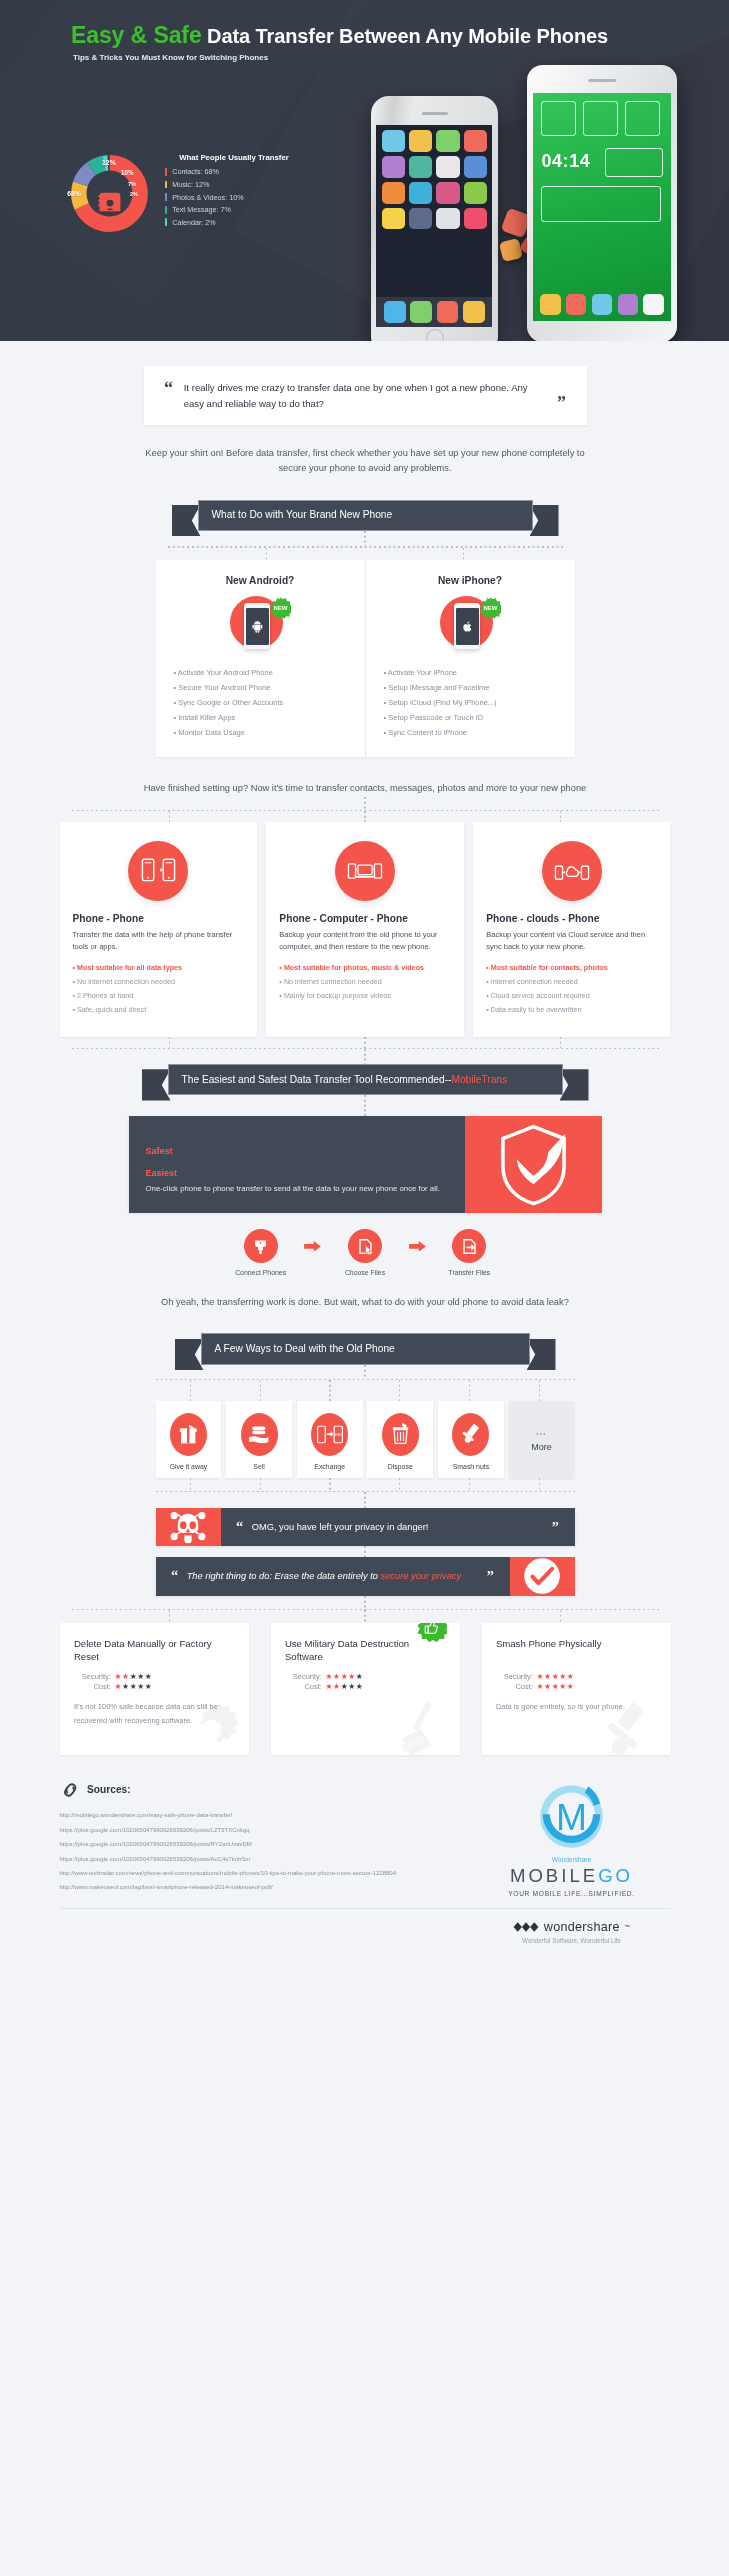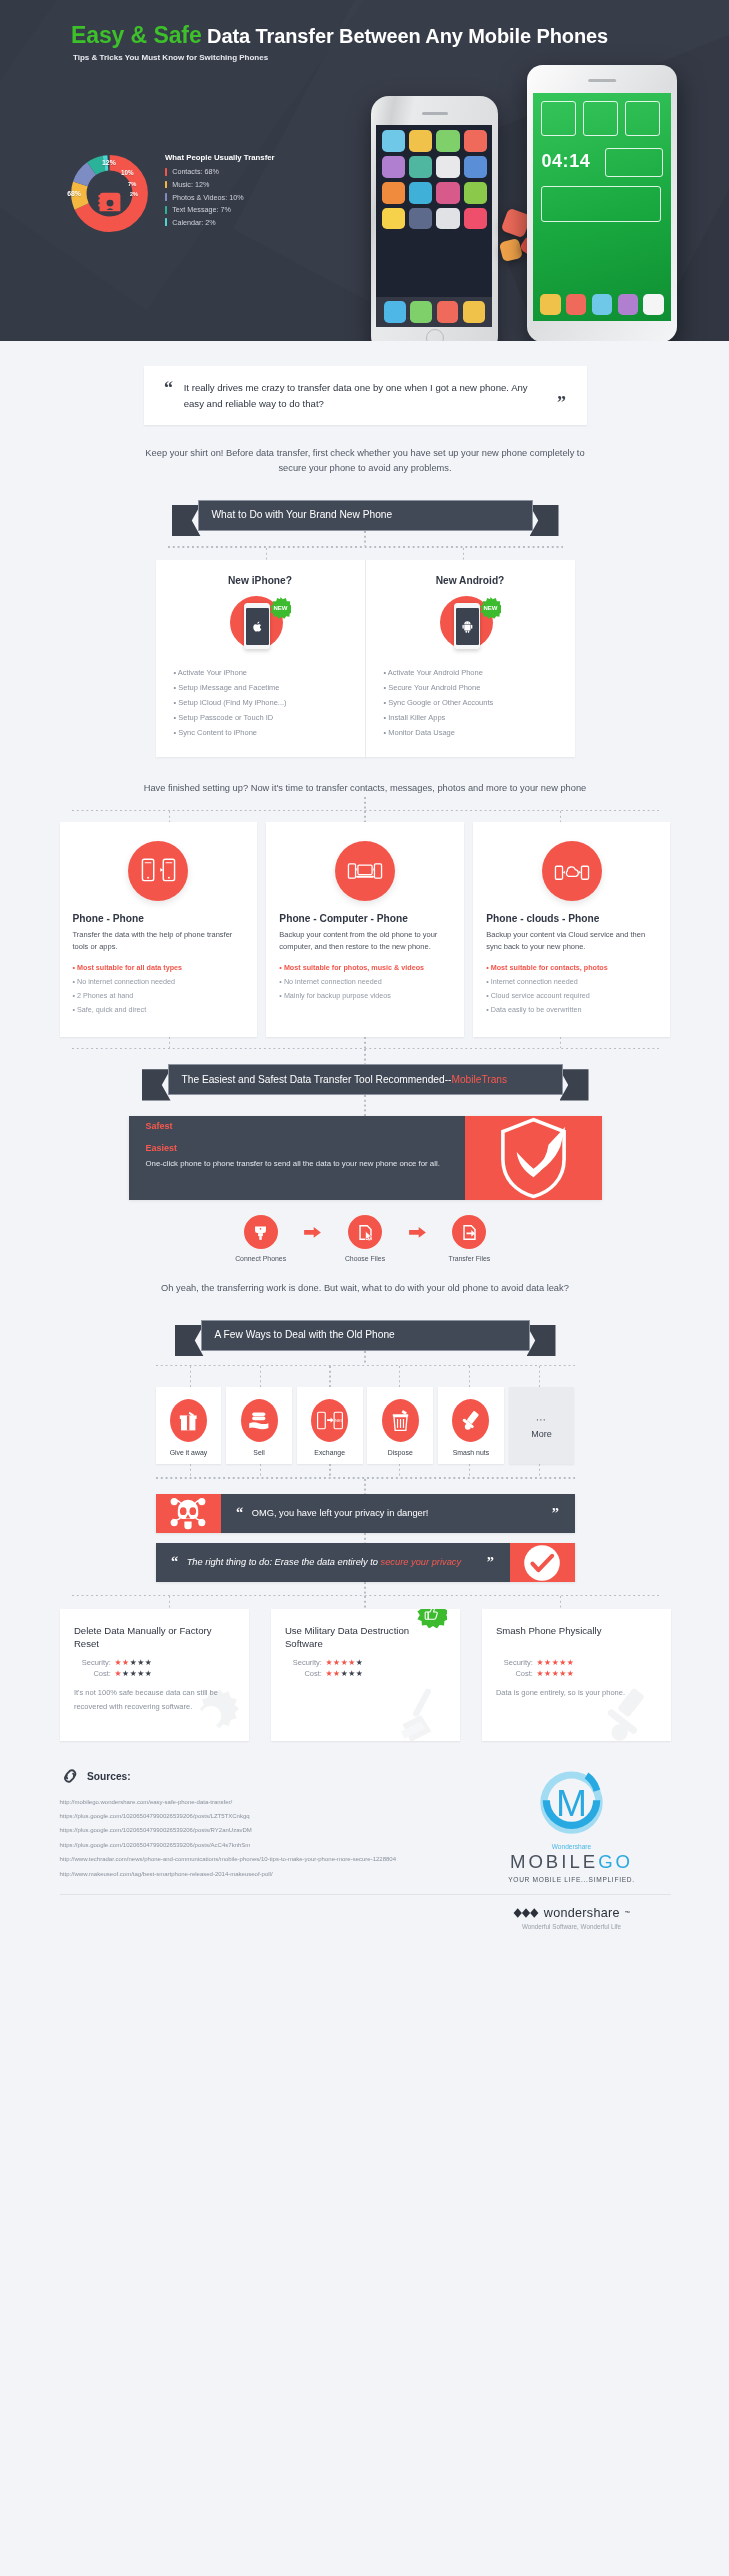--- a/index.html
+++ b/index.html
@@ -9,20 +9,21 @@
     font-family: "Liberation Sans", sans-serif;
   }
   .page { width: 730px; position: relative; overflow: hidden; }
 
   
   .hero {
     position: relative;
     height: 341px;
     background: #353a47;
     overflow: hidden;
+    text-align: center;
   }
   .hero-bg-a, .hero-bg-b, .hero-bg-c {
     position: absolute; background: rgba(255,255,255,.018);
   }
   .hero-bg-a { width: 419px; height: 539px; left: 335px; top: -180px; transform: rotate(28deg); }
   .hero-bg-b { width: 252px; height: 539px; left: 72px; top: -252px; transform: rotate(35deg); background: rgba(255,255,255,.012); }
   .hero-bg-c { width: 300px; height: 419px; left: 527px; top: 72px; transform: rotate(-22deg); background: rgba(0,0,0,.06); }
 
   .hero-title {
     position: absolute; left: 71px; top: 21.6px;
@@ -181,21 +182,21 @@
              display: flex; align-items: center; justify-content: center; box-shadow: 0 3px 7.2px rgba(0,0,0,.10); }
   .c3-title { font-size: 10.2px; font-weight: bold; color: #2f3542; margin-bottom: 5.4px; }
   .c3-desc { font-size: 7.5px; color: #4d535f; line-height: 1.55; margin-bottom: 8.4px; }
   .c3-list { list-style: none; }
   .c3-list li { font-size: 7.2px; color: #9299a4; line-height: 1.95; }
   .c3-list li::before { content: "• "; }
   .c3-list li.hl { color: #f4554a; font-weight: bold; }
 
   
   .mt-block { width: 473px; margin: 0 auto; display: flex; box-shadow: 0 1.2px 3.6px rgba(0,0,0,.10); }
-  .mt-left { flex: 1; background: #424956; padding: 5px 17px 18px; }
+  .mt-left { flex: 1; background: #424956; padding: 30px 17px 18px; }
   .mt-h { color: #f8594e; font-size: 9px; font-weight: bold; margin-bottom: 5.4px; }
   .mt-h.second { margin-top: 12px; }
   .mt-left ul { list-style: none; }
   .mt-left li { color: #e4e7ec; font-size: 7.8px; line-height: 1.75; }
   .mt-left li::before { content: "• "; }
   .mt-p { color: #e4e7ec; font-size: 7.8px; line-height: 1.6; }
   .mt-right { width: 137px; background: #f4554a; display: flex; align-items: center; justify-content: center; }
 
   
   .steps { width: 335px; margin: 15.6px auto 0; display: flex; align-items: flex-start; justify-content: center; gap: 6px; }
@@ -400,42 +401,20 @@
 
     <div class="dots-v" style="height:15.6px;"></div>
     <div class="dots-h" style="width:395px; margin:0 auto;"></div>
     <div style="display:flex; width:395px; margin:0 auto; justify-content:space-between;">
       <div class="dots-v" style="height:12px;"></div>
       <div class="dots-v" style="height:12px;"></div>
     </div>
 
     <div class="panels">
       <div class="panel">
-        <div class="panel-title">New iPhone?</div>
-        <div class="badge-icon">
-          <div class="badge-blob"></div>
-          <div class="mini-phone">
-            <div class="mini-phone-screen">
-              <svg width="9.6" height="11.4" viewBox="0 0 20 24">
-                <path d="M14.5 12.6c0-2.6 2.1-3.8 2.2-3.9-1.2-1.8-3.1-2-3.8-2-1.6-.2-3.1 1-3.9 1-.8 0-2.1-.9-3.4-.9C3.9 6.8 2.3 7.8 1.4 9.4c-1.8 3.1-.5 7.8 1.3 10.3.9 1.3 1.9 2.7 3.2 2.6 1.3-.05 1.8-.85 3.4-.85s2 .85 3.4.8c1.4-.02 2.3-1.3 3.2-2.6.9-1.4 1.3-2.8 1.3-2.9-.03-.02-2.7-1.05-2.7-4.15z" fill="#fff"></path>
-                <path d="M12.1 4.3c.7-.9 1.2-2.1 1.1-3.3-1 .04-2.3.7-3.1 1.6-.7.8-1.3 2-1.1 3.2 1.1.08 2.3-.6 3.1-1.5z" fill="#fff"></path>
-              </svg>
-            </div>
-          </div>
-          <div class="new-star">NEW</div>
-        </div>
-        <ul class="panel-list">
-          <li>Activate Your iPhone</li>
-          <li>Setup iMessage and Facetime</li>
-          <li>Setup iCloud (Find My iPhone...)</li>
-          <li>Setup Passcode or Touch ID</li>
-          <li>Sync Content to iPhone</li>
-        </ul>
-      </div>
-      <div class="panel">
         <div class="panel-title">New Android?</div>
         <div class="badge-icon">
           <div class="badge-blob"></div>
           <div class="mini-phone">
             <div class="mini-phone-screen">
               <svg width="10.8" height="12" viewBox="0 0 24 26">
                 <path d="M5 8h14v11a2 2 0 0 1-2 2H7a2 2 0 0 1-2-2z" fill="#fff"></path>
                 <rect x="1" y="8" width="3" height="9" rx="1.5" fill="#fff"></rect>
                 <rect x="20" y="8" width="3" height="9" rx="1.5" fill="#fff"></rect>
                 <rect x="8" y="21" width="3" height="5" rx="1.5" fill="#fff"></rect>
@@ -449,20 +428,42 @@
           <div class="new-star">NEW</div>
         </div>
         <ul class="panel-list">
           <li>Activate Your Android Phone</li>
           <li>Secure Your Android Phone</li>
           <li>Sync Google or Other Accounts</li>
           <li>Install Killer Apps</li>
           <li>Monitor Data Usage</li>
         </ul>
       </div>
+      <div class="panel">
+        <div class="panel-title">New iPhone?</div>
+        <div class="badge-icon">
+          <div class="badge-blob"></div>
+          <div class="mini-phone">
+            <div class="mini-phone-screen">
+              <svg width="9.6" height="11.4" viewBox="0 0 20 24">
+                <path d="M14.5 12.6c0-2.6 2.1-3.8 2.2-3.9-1.2-1.8-3.1-2-3.8-2-1.6-.2-3.1 1-3.9 1-.8 0-2.1-.9-3.4-.9C3.9 6.8 2.3 7.8 1.4 9.4c-1.8 3.1-.5 7.8 1.3 10.3.9 1.3 1.9 2.7 3.2 2.6 1.3-.05 1.8-.85 3.4-.85s2 .85 3.4.8c1.4-.02 2.3-1.3 3.2-2.6.9-1.4 1.3-2.8 1.3-2.9-.03-.02-2.7-1.05-2.7-4.15z" fill="#fff"></path>
+                <path d="M12.1 4.3c.7-.9 1.2-2.1 1.1-3.3-1 .04-2.3.7-3.1 1.6-.7.8-1.3 2-1.1 3.2 1.1.08 2.3-.6 3.1-1.5z" fill="#fff"></path>
+              </svg>
+            </div>
+          </div>
+          <div class="new-star">NEW</div>
+        </div>
+        <ul class="panel-list">
+          <li>Activate Your iPhone</li>
+          <li>Setup iMessage and Facetime</li>
+          <li>Setup iCloud (Find My iPhone...)</li>
+          <li>Setup Passcode or Touch ID</li>
+          <li>Sync Content to iPhone</li>
+        </ul>
+      </div>
     </div>
 
     <div class="lead" style="margin-top:24px;">Have finished setting up? Now it's time to transfer contacts, messages, photos and more to your new phone</div>
 
 
     <div class="dots-v" style="height:13px;"></div>
     <div class="dots-h" style="width:587px; margin:0 auto;"></div>
     <div style="display:flex; width:587px; margin:0 auto; justify-content:space-between;">
       <div class="dots-v" style="height:10.8px;"></div>
       <div class="dots-v" style="height:10.8px;"></div>

